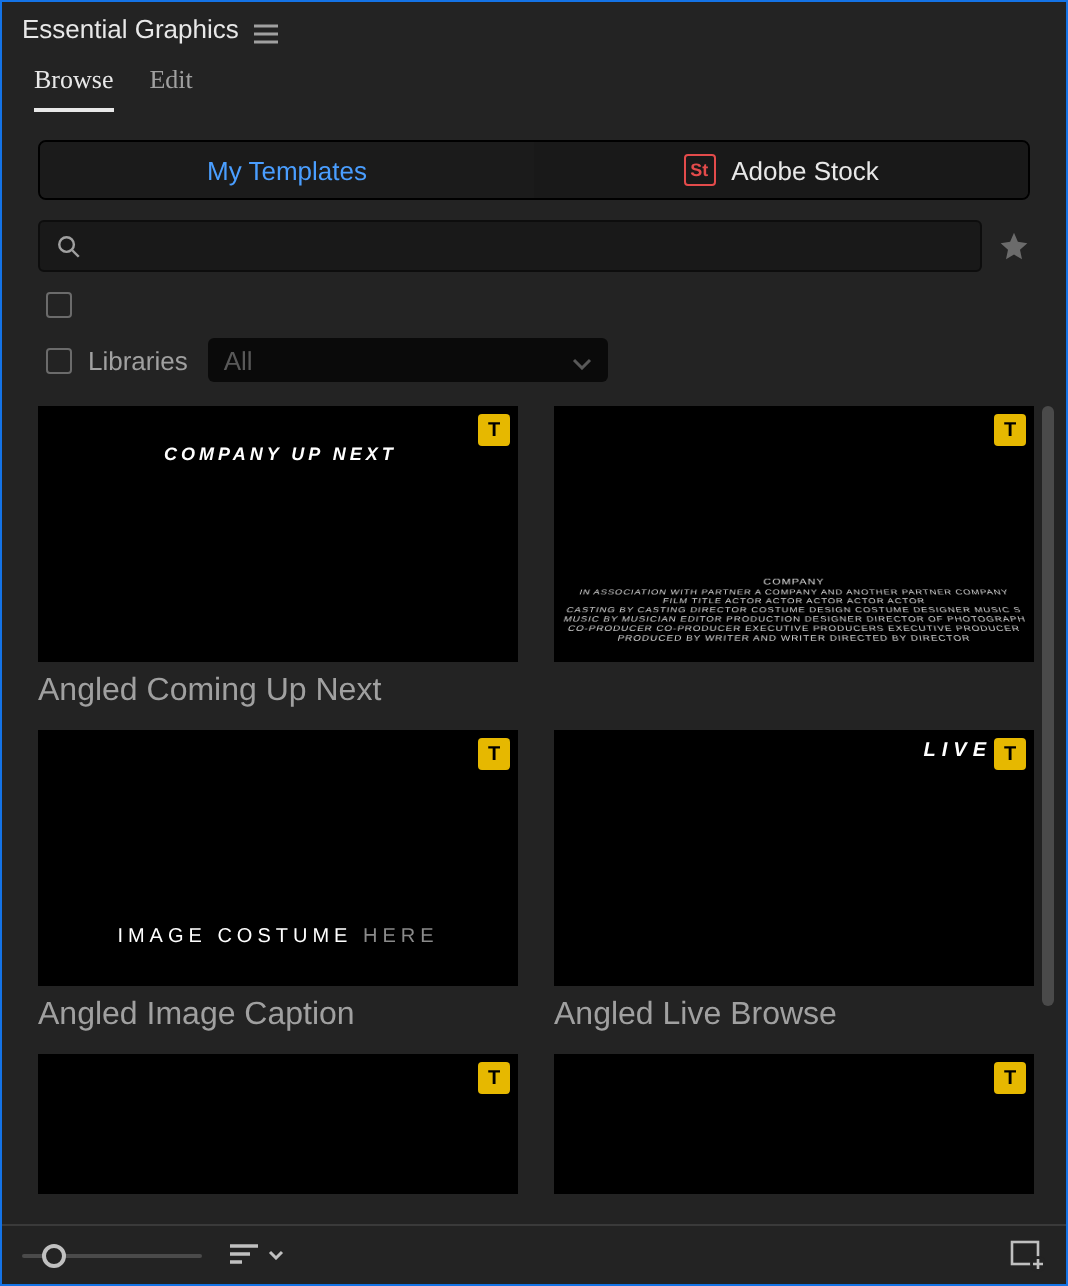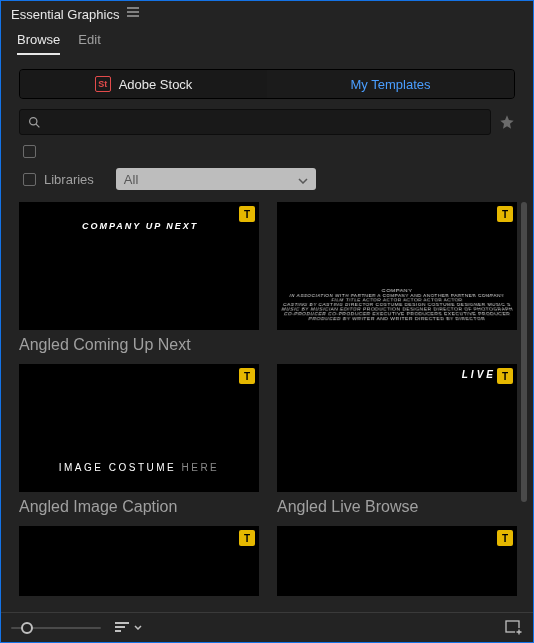--- a/index.html
+++ b/index.html
@@ -34,41 +34,42 @@
     width: 534px;
     height: 643px;
     background: var(--bg-panel);
     border: 1px solid var(--border-blue);
     display: flex;
     flex-direction: column;
   }
   
   .panel-header {
     display: flex;
-    align-items: flex-start;
+    align-items: flex-end;
     gap: 8px;
     padding: 6px 10px 0 10px;
   }
   .panel-title {
     font-size: 13px;
     font-weight: 400;
     color: var(--text-primary);
   }
   .panel-menu-icon {
     color: var(--text-secondary);
     display: inline-flex;
     align-items: center;
     cursor: pointer;
   }
 
   
   .tab-row {
     display: flex;
     gap: 18px;
     padding: 10px 16px 0 16px;
+    font-family: Liberation Serif, serif;
   }
   .tab {
     font-size: 13px;
     color: var(--text-secondary);
     padding-bottom: 6px;
     cursor: pointer;
   }
   .tab.active {
     color: var(--text-primary);
     border-bottom: 2px solid var(--text-primary);
@@ -159,24 +160,24 @@
   }
   .checkbox {
     width: 13px;
     height: 13px;
     border: 1px solid #6b6b6b;
     border-radius: 2px;
     display: inline-block;
     cursor: pointer;
   }
   .lib-select {
-    margin-left: 14px;
+    margin-left: 2px;
     flex: 0 0 200px;
     height: 22px;
-    background: #ffffff;
+    background: #000000;
     border-radius: 3px;
     display: flex;
     align-items: center;
     justify-content: space-between;
     padding: 0 8px;
     color: var(--text-dim);
     opacity: 0.7;
   }
 
   
@@ -337,26 +338,26 @@
         </svg>
     </span>
   </div>
 
   <div class="tab-row">
     <div class="tab active">Browse</div>
     <div class="tab">Edit</div>
   </div>
 
   <div class="source-toggle">
+    <div class="source-btn active">
+      <span>My Templates</span>
+    </div>
     <div class="source-btn inactive">
       <span class="st-badge">St</span>
       <span>Adobe Stock</span>
-    </div>
-    <div class="source-btn active">
-      <span>My Templates</span>
     </div>
   </div>
 
   <div class="search-row">
     <div class="search-box">
       <span class="search-icon">
         <svg width="13" height="13" viewBox="0 0 16 16">
             <circle cx="6.5" cy="6.5" r="4.5" fill="none" stroke="#a0a0a0" stroke-width="1.5"></circle>
             <line x1="10" y1="10" x2="14" y2="14" stroke="#a0a0a0" stroke-width="1.5"></line>
           </svg>

